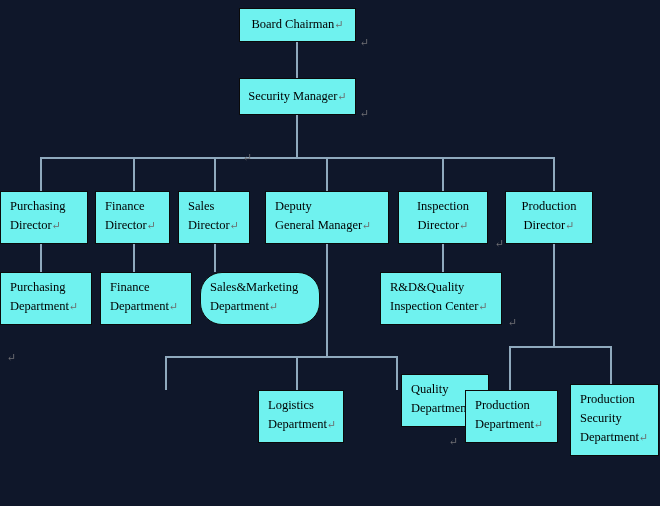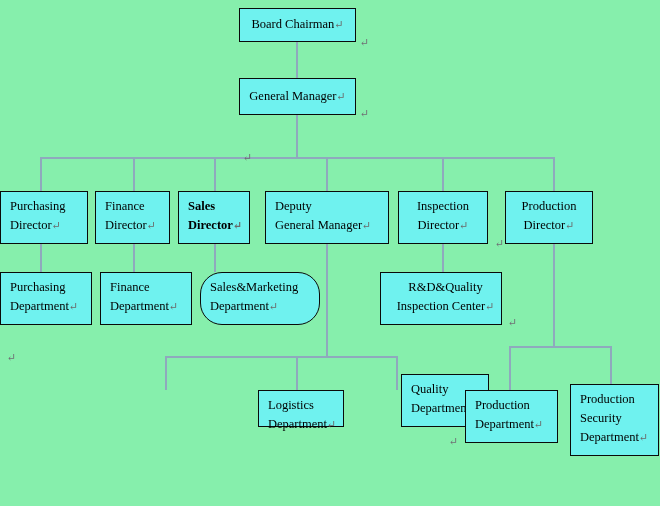--- a/index.html
+++ b/index.html
@@ -5,21 +5,21 @@
 <style>
   html, body {
     margin: 0;
     padding: 0;
     background: #ffffff;
   }
   #chart-root {
     position: relative;
     width: 660px;
     height: 506px;
-    background: #86efac;
+    background: #0f172a;
     font-family: "Liberation Serif", "DejaVu Serif", serif;
     overflow: hidden;
   }
 
   
   .node {
     position: absolute;
     box-sizing: border-box;
     background: #6ff2ef;
     border: 1px solid #0a0a0a;
@@ -87,54 +87,54 @@
   <div class="line v" style="left:296px; top:356px; height:34px;"></div>
   <div class="line v" style="left:396px; top:356px; height:34px;"></div>
 
   <div class="line v" style="left:553px; top:243px; height:104px;"></div>
   <div class="line h" style="left:509px; top:346px; width:103px;"></div>
   <div class="line v" style="left:509px; top:346px; height:44px;"></div>
   <div class="line v" style="left:610px; top:346px; height:38px;"></div>
 
   <div class="node center-text" style="left:239px; top:8px; width:117px; height:34px; line-height:24px; padding-top:3px;"><span>Board Chairman</span><span class="pilcrow">↵</span></div>
 
-  <div class="node center-text" style="left:239px; top:78px; width:117px; height:37px; line-height:28px; padding-top:3px;"><span>General Manager</span><span class="pilcrow">↵</span></div>
+  <div class="node center-text" style="left:239px; top:78px; width:117px; height:37px; line-height:28px; padding-top:3px;"><span>Security Manager</span><span class="pilcrow">↵</span></div>
 
   <div class="node" style="left:0px; top:191px; width:88px; height:53px;"><span>Purchasing
 Director</span><span class="pilcrow">↵</span></div>
 
   <div class="node" style="left:95px; top:191px; width:75px; height:53px;"><span>Finance
 Director</span><span class="pilcrow">↵</span></div>
 
-  <div class="node" style="left:178px; top:191px; width:72px; height:53px;font-weight:bold;"><span>Sales
+  <div class="node" style="left:178px; top:191px; width:72px; height:53px;"><span>Sales
 Director</span><span class="pilcrow">↵</span></div>
 
   <div class="node" style="left:265px; top:191px; width:124px; height:53px;"><span>Deputy
 General Manager</span><span class="pilcrow">↵</span></div>
 
   <div class="node center-text" style="left:398px; top:191px; width:90px; height:53px;"><span>Inspection
 Director</span><span class="pilcrow">↵</span></div>
 
   <div class="node center-text" style="left:505px; top:191px; width:88px; height:53px;"><span>Production
 Director</span><span class="pilcrow">↵</span></div>
 
   <div class="node" style="left:0px; top:272px; width:92px; height:53px;"><span>Purchasing
 Department</span><span class="pilcrow">↵</span></div>
 
   <div class="node" style="left:100px; top:272px; width:92px; height:53px;"><span>Finance
 Department</span><span class="pilcrow">↵</span></div>
 
   <div class="node" style="left:200px; top:272px; width:120px; height:53px;border-radius:22px;"><span>Sales&amp;Marketing
 Department</span><span class="pilcrow">↵</span></div>
 
-  <div class="node" style="left:380px; top:272px; width:122px; height:53px;text-align:center;"><span>R&amp;D&amp;Quality
+  <div class="node" style="left:380px; top:272px; width:122px; height:53px;"><span>R&amp;D&amp;Quality
 Inspection Center</span><span class="pilcrow">↵</span></div>
 
 
-  <div class="node" style="left:258px; top:390px; width:86px; height:37px;"><span>Logistics
+  <div class="node" style="left:258px; top:390px; width:86px; height:53px;"><span>Logistics
 Department</span><span class="pilcrow">↵</span></div>
 
   <div class="node" style="left:354px; top:374px; width:88px; height:53px;margin-left:47px;"><span>Quality
 Department</span><span class="pilcrow">↵</span></div>
 
   <div class="node" style="left:465px; top:390px; width:93px; height:53px;"><span>Production
 Department</span><span class="pilcrow">↵</span></div>
 
   <div class="node" style="left:570px; top:384px; width:89px; height:72px;"><span>Production
 Security

